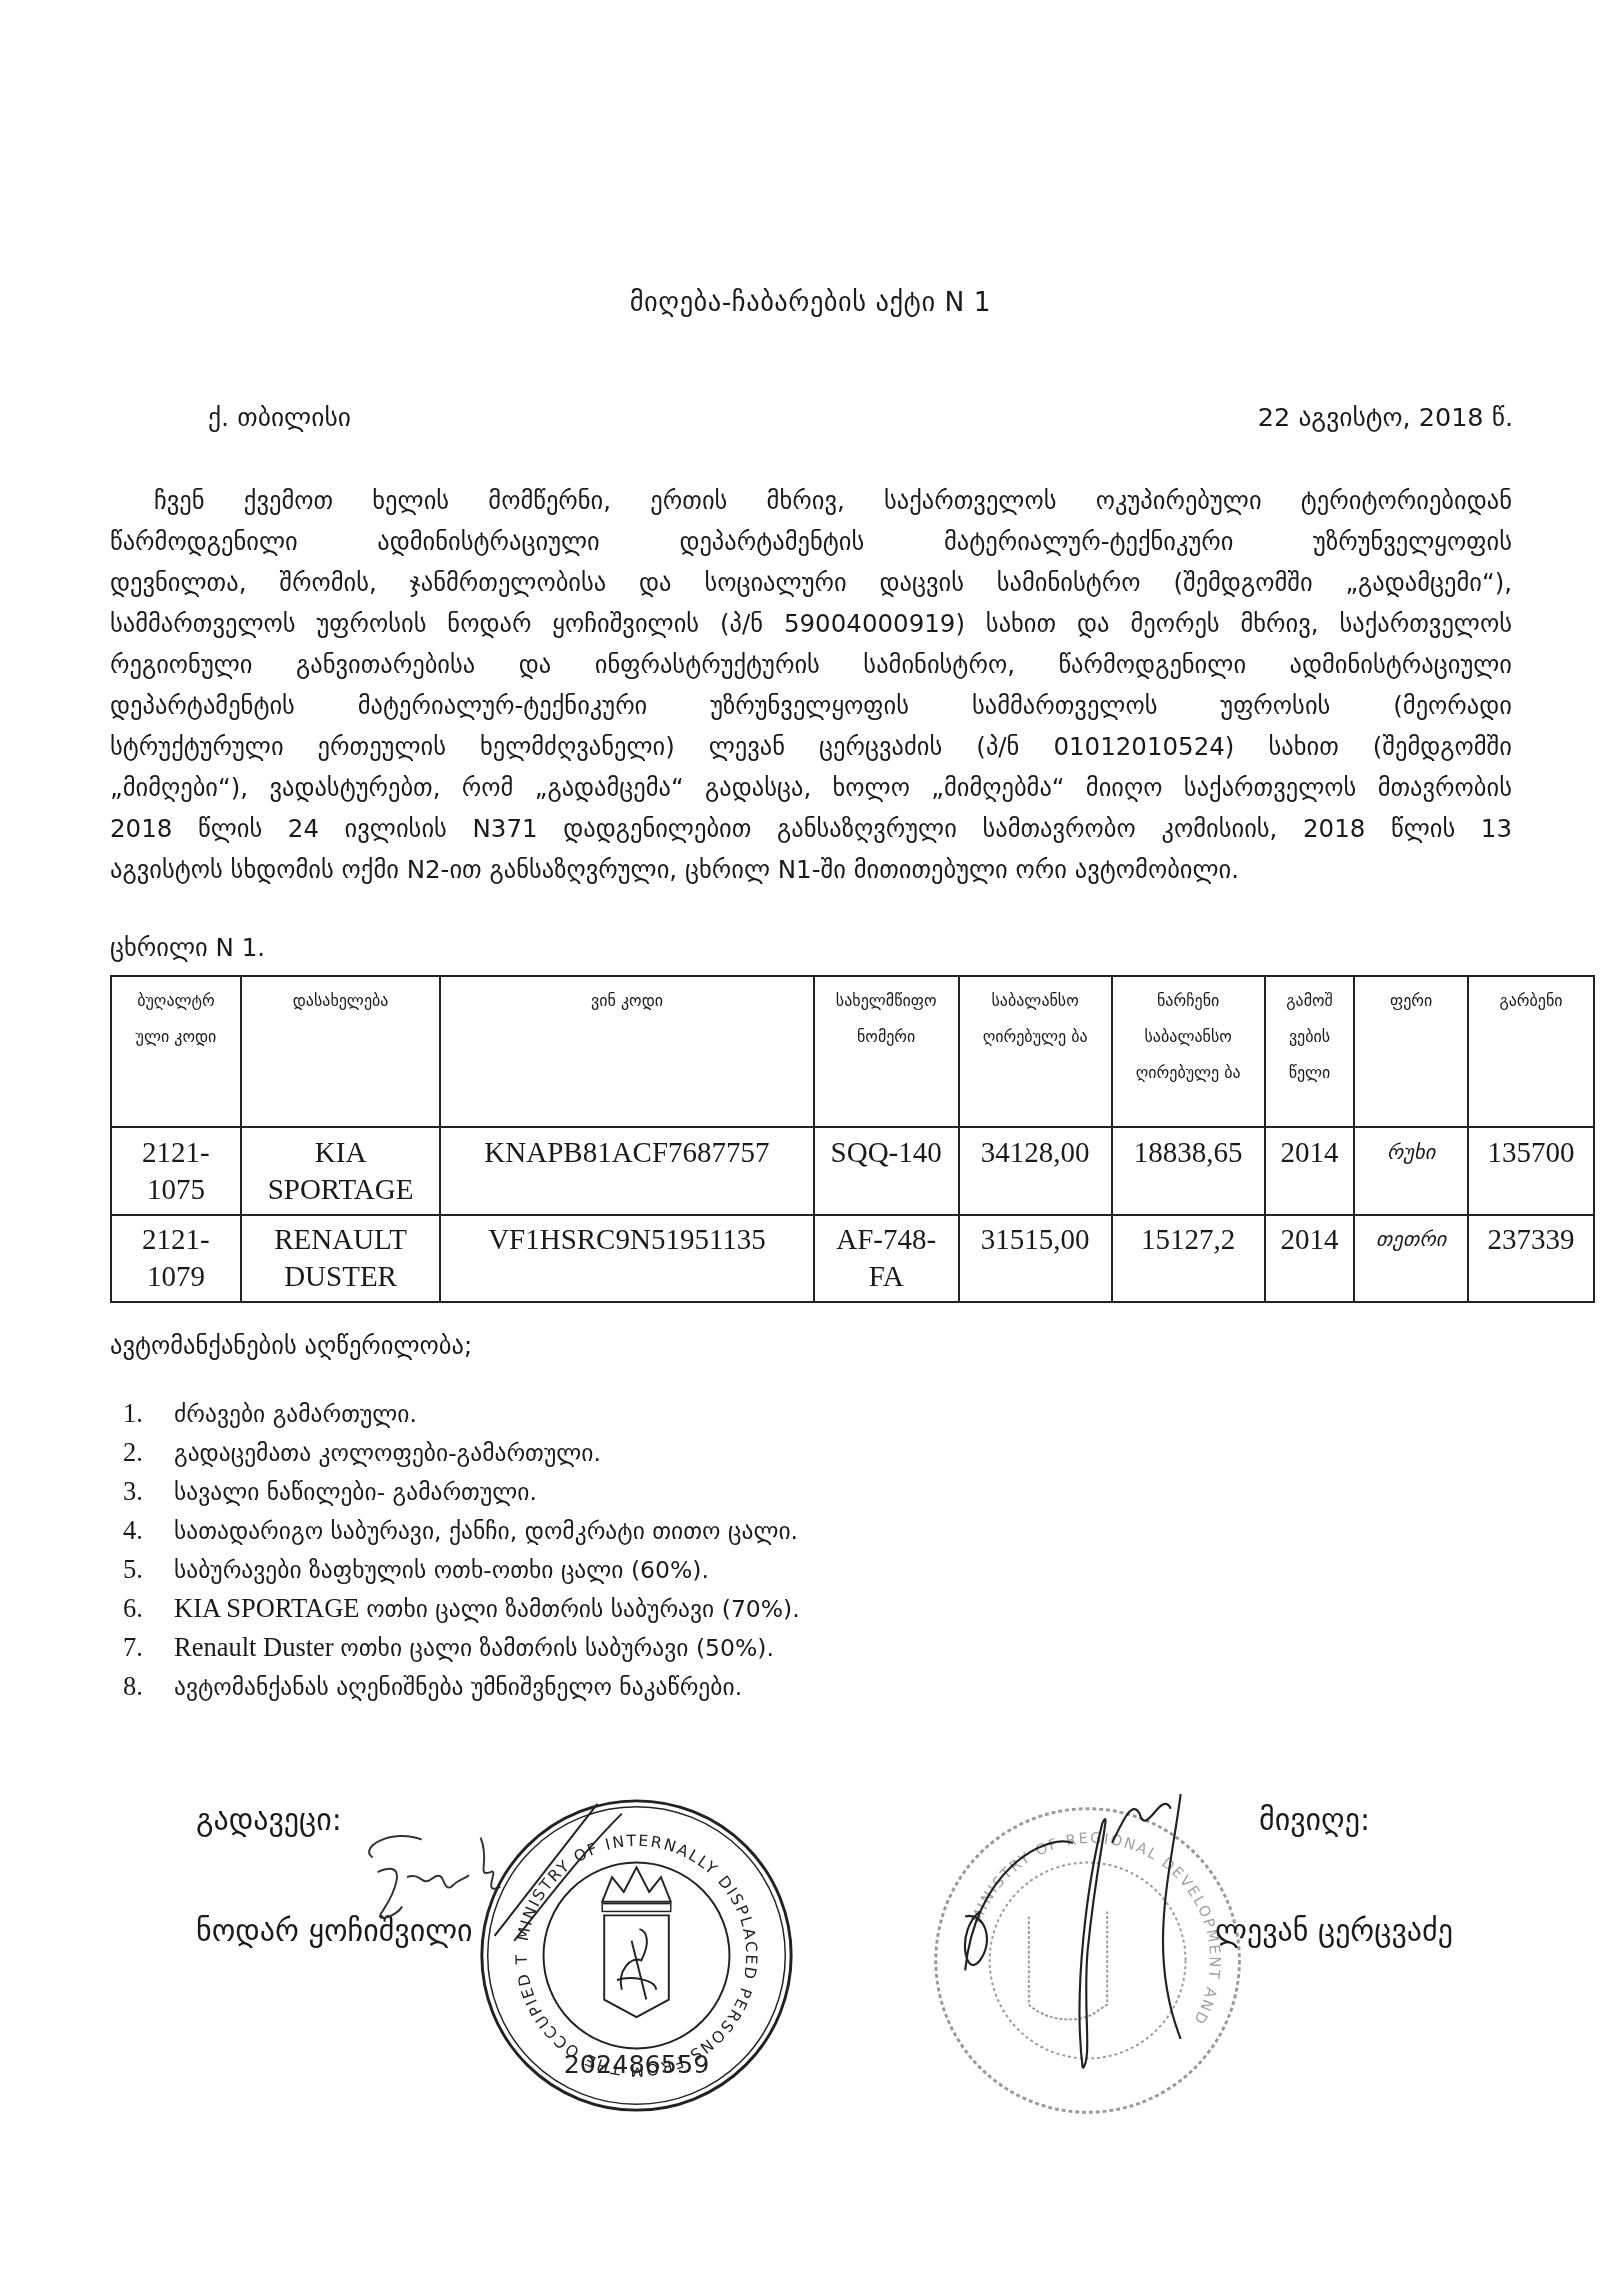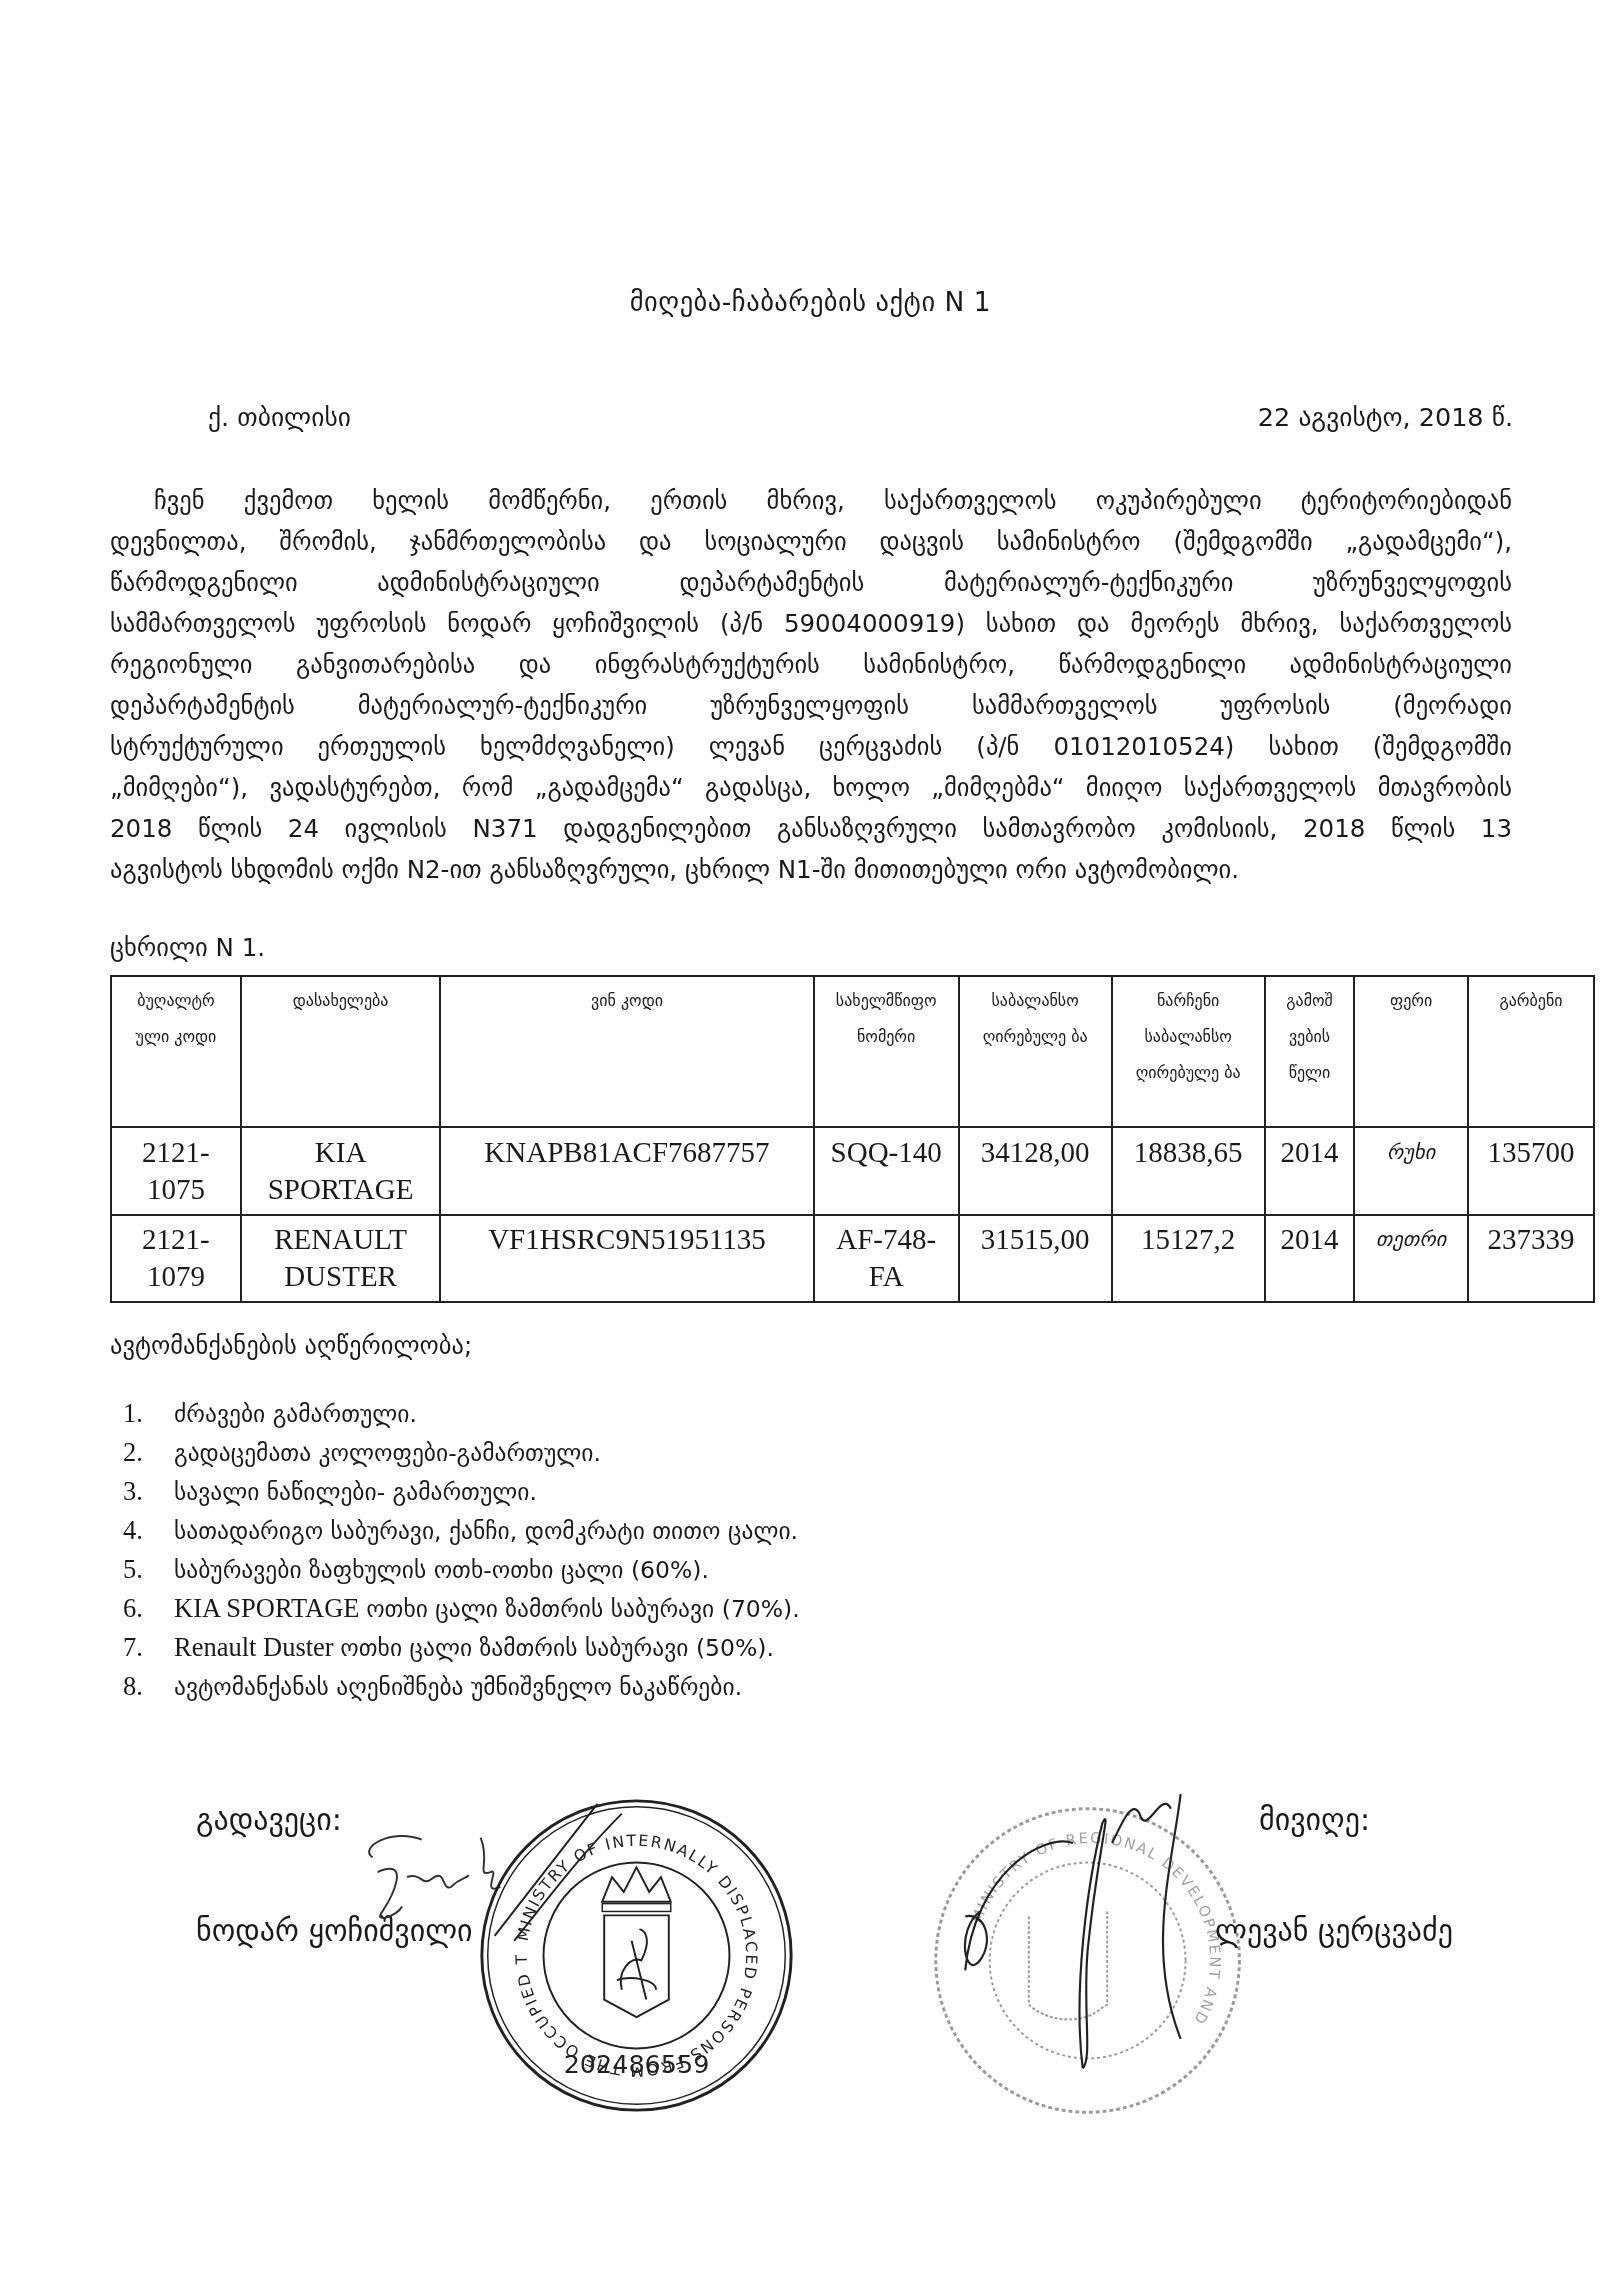--- a/index.html
+++ b/index.html
@@ -50,22 +50,22 @@
 
 <div class="page">
 
   <div class="title">მიღება-ჩაბარების აქტი  N 1</div>
 
   <div class="city">ქ. თბილისი</div>
   <div class="date">22 აგვისტო,  2018 წ.</div>
 
   <div class="body-text">
     <span class="line first">ჩვენ ქვემოთ ხელის მომწერნი, ერთის მხრივ, საქართველოს ოკუპირებული ტერიტორიებიდან</span>
+    <span class="line">წარმოდგენილი ადმინისტრაციული დეპარტამენტის მატერიალურ-ტექნიკური უზრუნველყოფის</span>
     <span class="line">დევნილთა, შრომის, ჯანმრთელობისა და სოციალური დაცვის სამინისტრო (შემდგომში „გადამცემი“),</span>
-    <span class="line">წარმოდგენილი ადმინისტრაციული დეპარტამენტის მატერიალურ-ტექნიკური უზრუნველყოფის</span>
     <span class="line">სამმართველოს უფროსის ნოდარ ყოჩიშვილის (პ/ნ 59004000919) სახით და მეორეს მხრივ, საქართველოს</span>
     <span class="line">რეგიონული განვითარებისა და ინფრასტრუქტურის სამინისტრო, წარმოდგენილი ადმინისტრაციული</span>
     <span class="line">დეპარტამენტის მატერიალურ-ტექნიკური უზრუნველყოფის სამმართველოს უფროსის (მეორადი</span>
     <span class="line">სტრუქტურული ერთეულის ხელმძღვანელი) ლევან ცერცვაძის (პ/ნ 01012010524) სახით (შემდგომში</span>
     <span class="line">„მიმღები“), ვადასტურებთ, რომ „გადამცემა“ გადასცა, ხოლო „მიმღებმა“ მიიღო საქართველოს მთავრობის</span>
     <span class="line">2018 წლის 24 ივლისის N371 დადგენილებით განსაზღვრული სამთავრობო კომისიის,  2018 წლის 13</span>
     <span class="line last">აგვისტოს სხდომის ოქმი N2-ით განსაზღვრული, ცხრილ N1-ში მითითებული ორი ავტომობილი.</span>
   </div>
 
   <div class="table-caption">ცხრილი N 1.</div>

